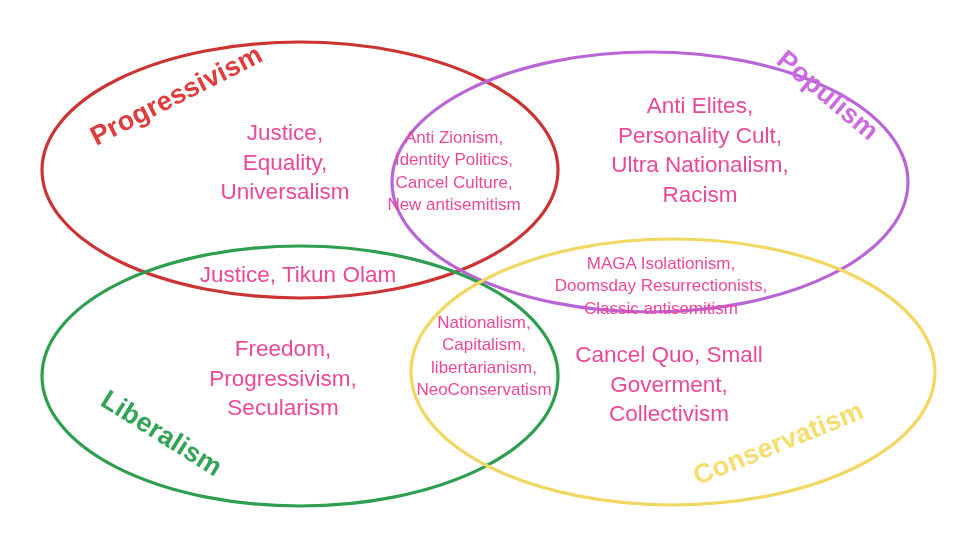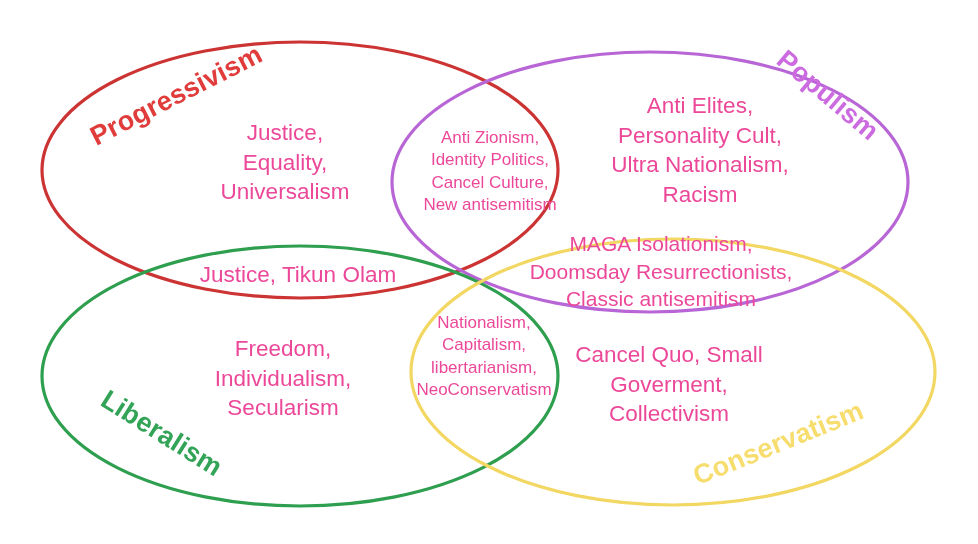--- a/index.html
+++ b/index.html
@@ -39,21 +39,21 @@
     white-space: pre-line;
     transform: translate(-50%, -50%);
   }
   .set-label {
     position: absolute;
     font-weight: bold;
     white-space: nowrap;
     transform-origin: 50% 50%;
   }
   .size-lg { font-size: 22.5px; }
-  .size-md { font-size: 21px; }
+  .size-md { font-size: 17px; margin-top: 15px; }
   .size-sm { font-size: 17px; }
   .label-progressivism {
     font-size: 27px;
     letter-spacing: 0.2px;
   }
   .label-populism {
     font-size: 27px;
     letter-spacing: 0.2px;
   }
   .label-liberalism {
@@ -90,28 +90,28 @@
     <div class="label-block size-lg" style="left:285px; top:163px; width:260px;">Justice,
 Equality,
 Universalism</div>
 
     <div class="label-block size-lg" style="left:700px; top:150px; width:300px;">Anti Elites,
 Personality Cult,
 Ultra Nationalism,
 Racism</div>
 
     <div class="label-block size-lg" style="left:283px; top:379px; width:280px;">Freedom,
-Individualism,
+Progressivism,
 Secularism</div>
 
     <div class="label-block size-lg" style="left:669px; top:385px; width:300px;">Cancel Quo, Small
 Goverment,
 Collectivism</div>
 
-    <div class="label-block size-sm" style="left:490px; top:172px; width:180px;">Anti Zionism,
+    <div class="label-block size-sm" style="left:454px; top:172px; width:180px;">Anti Zionism,
 Identity Politics,
 Cancel Culture,
 New antisemitism</div>
 
     <div class="label-block size-lg" style="left:298px; top:275px; width:300px;">Justice, Tikun Olam</div>
 
     <div class="label-block size-md" style="left:661px; top:272px; width:290px;">MAGA Isolationism,
 Doomsday Resurrectionists,
 Classic antisemitism</div>
 

